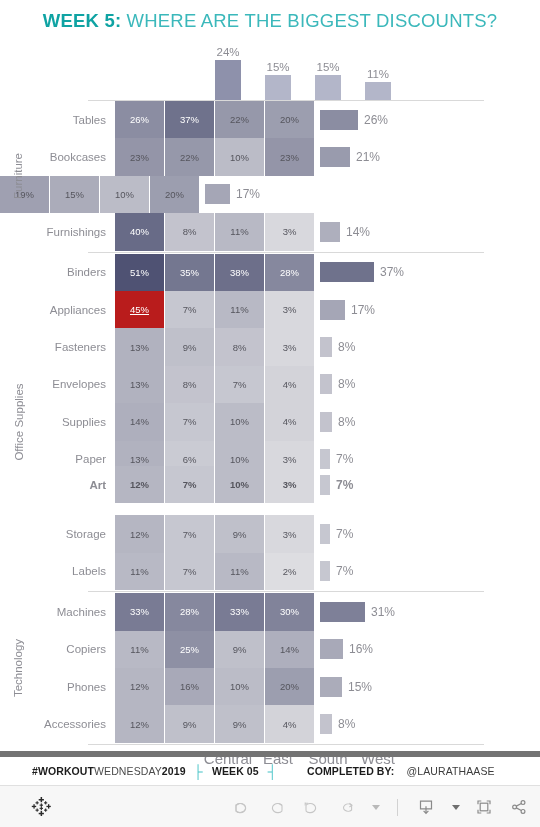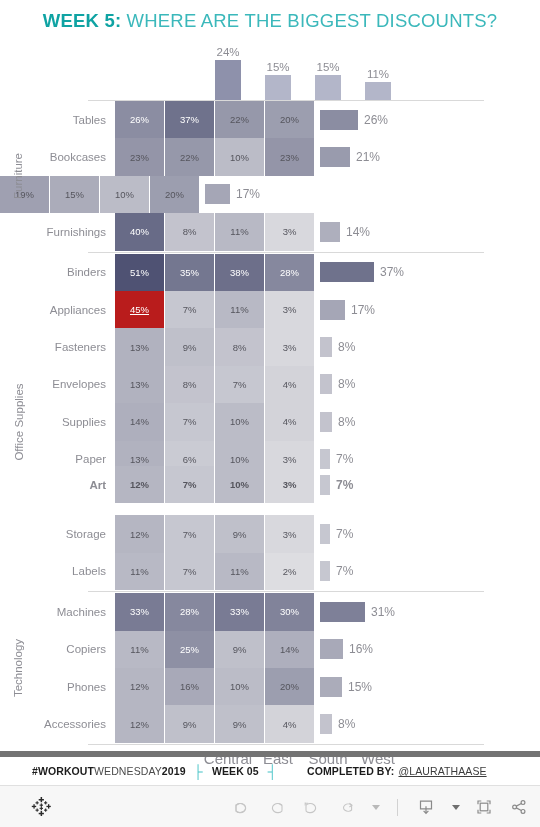--- a/index.html
+++ b/index.html
@@ -152,21 +152,21 @@
   .brk {
     display: inline-flex;
     align-items: center;
     margin: 0 8px;
     color: #4ec5c9;
     font-size: 13px;
     font-weight: bold;
   }
   .footer .wk { font-weight: bold; margin: 0 1px; }
   .footer .cb { font-weight: bold; margin-left: 22px; }
-  .footer .handle { font-weight: normal; color: #3c3c3c; margin-left: 4px; text-decoration: underline; }
+  .footer .handle { font-weight: normal; color: #3c3c3c; margin-left: 12px; }
 
   
   .toolbar {
     position: absolute;
     left: 0; bottom: 0;
     width: 540px; height: 42px;
     background: #f7f7f7;
     border-top: 1px solid #e0e0e0;
     display: flex;
     align-items: center;

